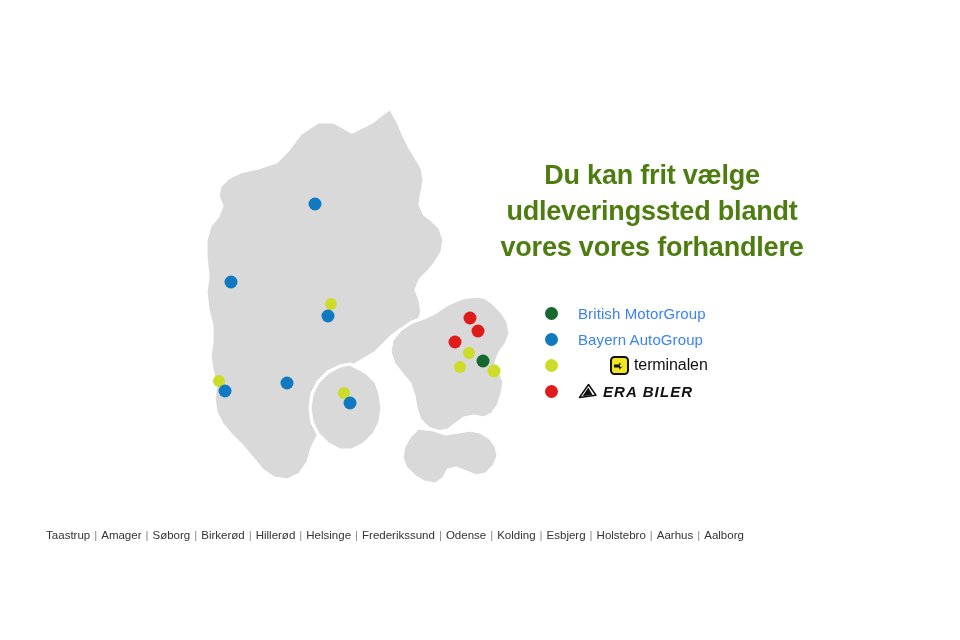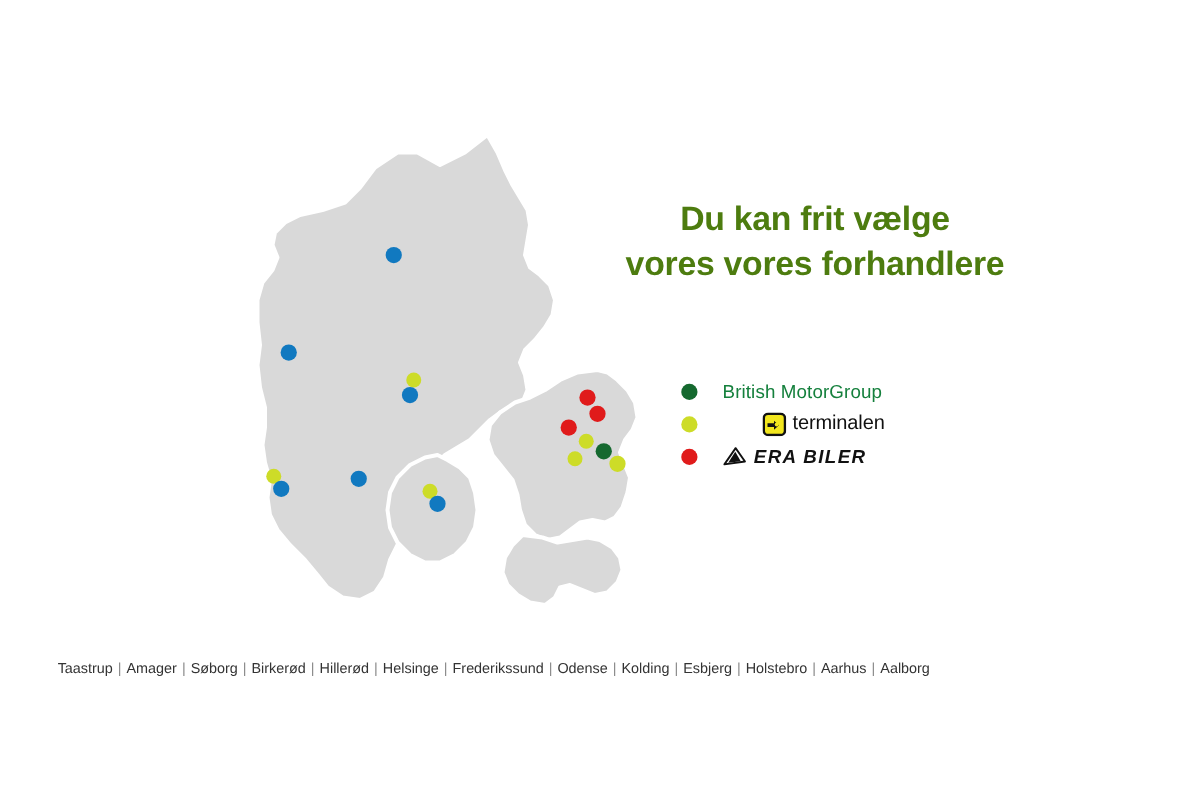--- a/index.html
+++ b/index.html
@@ -61,21 +61,21 @@
   }
   .legend-dot {
     width: 13px;
     height: 13px;
     border-radius: 50%;
     flex: 0 0 13px;
     margin-right: 20px;
   }
   .legend-label {
     font-size: 15px;
-    color: #15803d;
+    color: #3b82f6;
     white-space: nowrap;
     letter-spacing: 0.1px;
   }
   
   .brand-terminalen {
     display: flex;
     align-items: center;
     padding-left: 32px;
   }
   .term-mark {
@@ -187,30 +187,35 @@
         <circle cx="469" cy="353" r="6" fill="#cddc28"></circle>
         <circle cx="460" cy="367" r="6" fill="#cddc28"></circle>
         <circle cx="483" cy="361" r="6.5" fill="#15692f"></circle>
         <circle cx="494" cy="371" r="6.5" fill="#cddc28"></circle>
       </g>
     </svg>
   </div>
 
   <div id="headline">
     <span class="hl-line">Du kan frit vælge</span>
+    <span class="hl-line">udleveringssted blandt</span>
     <span class="hl-line">vores vores forhandlere</span>
   </div>
 
   <div id="legend">
 
     <div class="legend-row">
       <span class="legend-dot" style="background:#15692f"></span>
       <span class="legend-label">British MotorGroup</span>
     </div>
 
+    <div class="legend-row">
+      <span class="legend-dot" style="background:#1179c0"></span>
+      <span class="legend-label">Bayern AutoGroup</span>
+    </div>
 
     <div class="legend-row">
       <span class="legend-dot" style="background:#cddc28"></span>
       <span class="brand-terminalen">
         <span class="term-mark">
           <svg width="19" height="19" viewBox="0 0 19 19" xmlns="http://www.w3.org/2000/svg">
             <rect x="1" y="1" width="17" height="17" rx="3.5" ry="3.5" fill="#f2e61e" stroke="#111111" stroke-width="2"></rect>
             <path d="M4 8.6 h5.2 v-2.1 l4 3.6 -4 3.6 v-2.1 H4 Z" fill="#111111"></path>
             <circle cx="11.4" cy="9.6" r="1.6" fill="#f2e61e"></circle>
           </svg>

